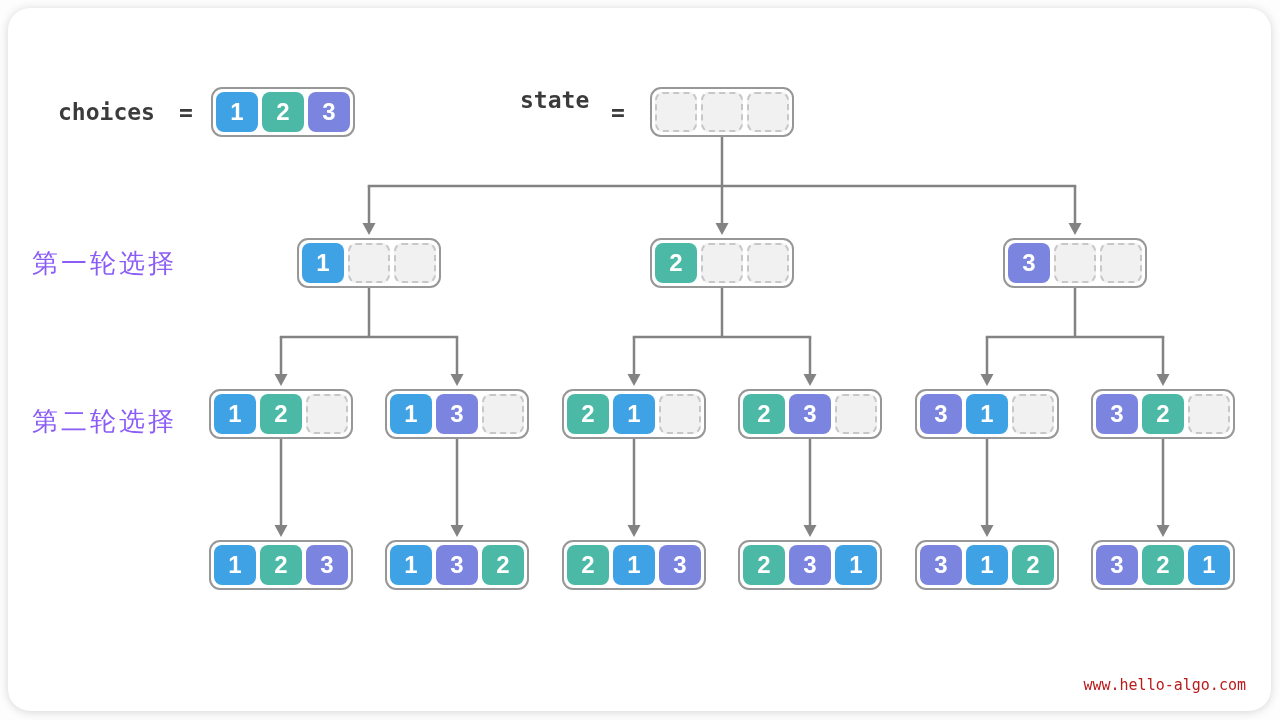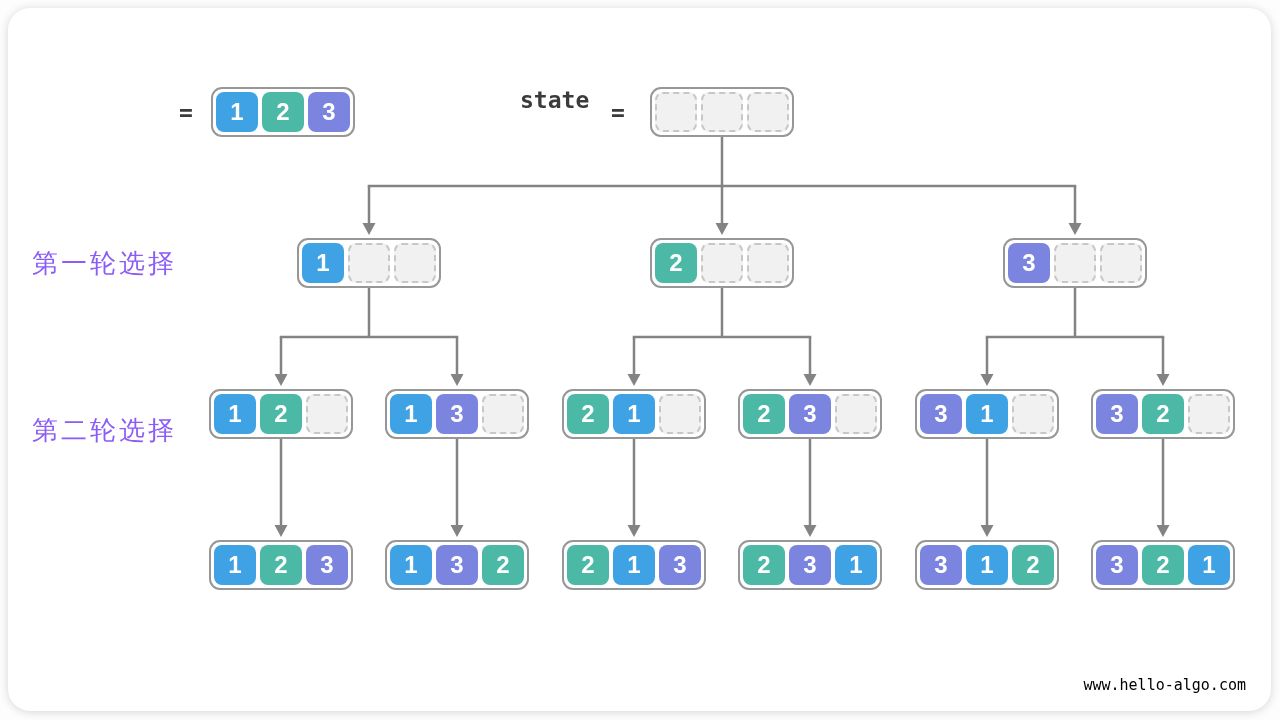--- a/index.html
+++ b/index.html
@@ -12,21 +12,21 @@
         font-family:"DejaVu Sans Mono",monospace;font-weight:bold;font-size:23px;color:#3b3b3b;}
   .row-label{position:absolute;z-index:2;font-size:26px;color:#8b5cf6;letter-spacing:3px;
         font-family:"DejaVu Sans",sans-serif;white-space:nowrap;}
   .array-box{position:absolute;z-index:2;display:flex;gap:4px;padding:3px;background:#fff;
         border:2px solid #979797;border-radius:11px;box-sizing:border-box;width:144px;height:50px;}
   .cell{width:42px;height:40px;border-radius:8px;display:flex;align-items:center;justify-content:center;
         color:#fff;font-family:"Liberation Sans",sans-serif;font-weight:bold;font-size:24px;
         box-sizing:border-box;}
   .cell.empty{background:#f1f1f2;border:2px dashed #c7c7c7;}
   #watermark{position:absolute;right:34px;top:676px;z-index:2;
-        font-family:"DejaVu Sans Mono",monospace;font-size:15px;color:#000000;text-align:right;}
+        font-family:"DejaVu Sans Mono",monospace;font-size:15px;color:#b91c1c;text-align:right;}
 </style>
 </head>
 <body>
 
 <div id="stage">
   <div id="card"></div>
   <svg id="connectors" width="1280" height="720">
       <line x1="722" y1="136" x2="722" y2="186" stroke="#838383" stroke-width="2.5"></line>
       <line x1="369" y1="186" x2="1075" y2="186" stroke="#838383" stroke-width="2.5" stroke-linecap="square"></line>
       <line x1="369" y1="186" x2="369" y2="225" stroke="#838383" stroke-width="2.5"></line>
@@ -60,37 +60,38 @@
       <line x1="634" y1="439" x2="634" y2="527" stroke="#838383" stroke-width="2.5"></line>
       <polygon points="627.5,525 640.5,525 634,537" fill="#838383"></polygon>
       <line x1="810" y1="439" x2="810" y2="527" stroke="#838383" stroke-width="2.5"></line>
       <polygon points="803.5,525 816.5,525 810,537" fill="#838383"></polygon>
       <line x1="987" y1="439" x2="987" y2="527" stroke="#838383" stroke-width="2.5"></line>
       <polygon points="980.5,525 993.5,525 987,537" fill="#838383"></polygon>
       <line x1="1163" y1="439" x2="1163" y2="527" stroke="#838383" stroke-width="2.5"></line>
       <polygon points="1156.5,525 1169.5,525 1163,537" fill="#838383"></polygon>
     </svg>
 
+  <span class="mono-label" style="left:58px;top:87px">choices</span>
   <span class="mono-label" style="left:179px;top:87px">=</span>
   <div class="array-box" id="choices-box" style="left:211px;top:87px">
       <div class="cell" style="background: rgb(62, 162, 229);">1</div>
       <div class="cell" style="background: rgb(75, 185, 165);">2</div>
       <div class="cell" style="background: rgb(123, 132, 223);">3</div>
     </div>
 
   <span class="mono-label" style="left:520px;top:75px">state</span>
   <span class="mono-label" style="left:611px;top:87px">=</span>
   <div class="array-box" id="state-box" style="left:650px;top:87px">
       <div class="cell empty"></div>
       <div class="cell empty"></div>
       <div class="cell empty"></div>
     </div>
 
   <div class="row-label" style="left:32px;top:246px">第一轮选择</div>
-  <div class="row-label" style="left:32px;top:413px">第二轮选择</div>
+  <div class="row-label" style="left:32px;top:404px">第二轮选择</div>
 
   <div id="nodes-layer">
       <div class="array-box" style="left: 297px; top: 238px;">
         <div class="cell" style="background: rgb(62, 162, 229);">1</div>
         <div class="cell empty"></div>
         <div class="cell empty"></div>
       </div>
       <div class="array-box" style="left: 650px; top: 238px;">
         <div class="cell" style="background: rgb(75, 185, 165);">2</div>
         <div class="cell empty"></div>

